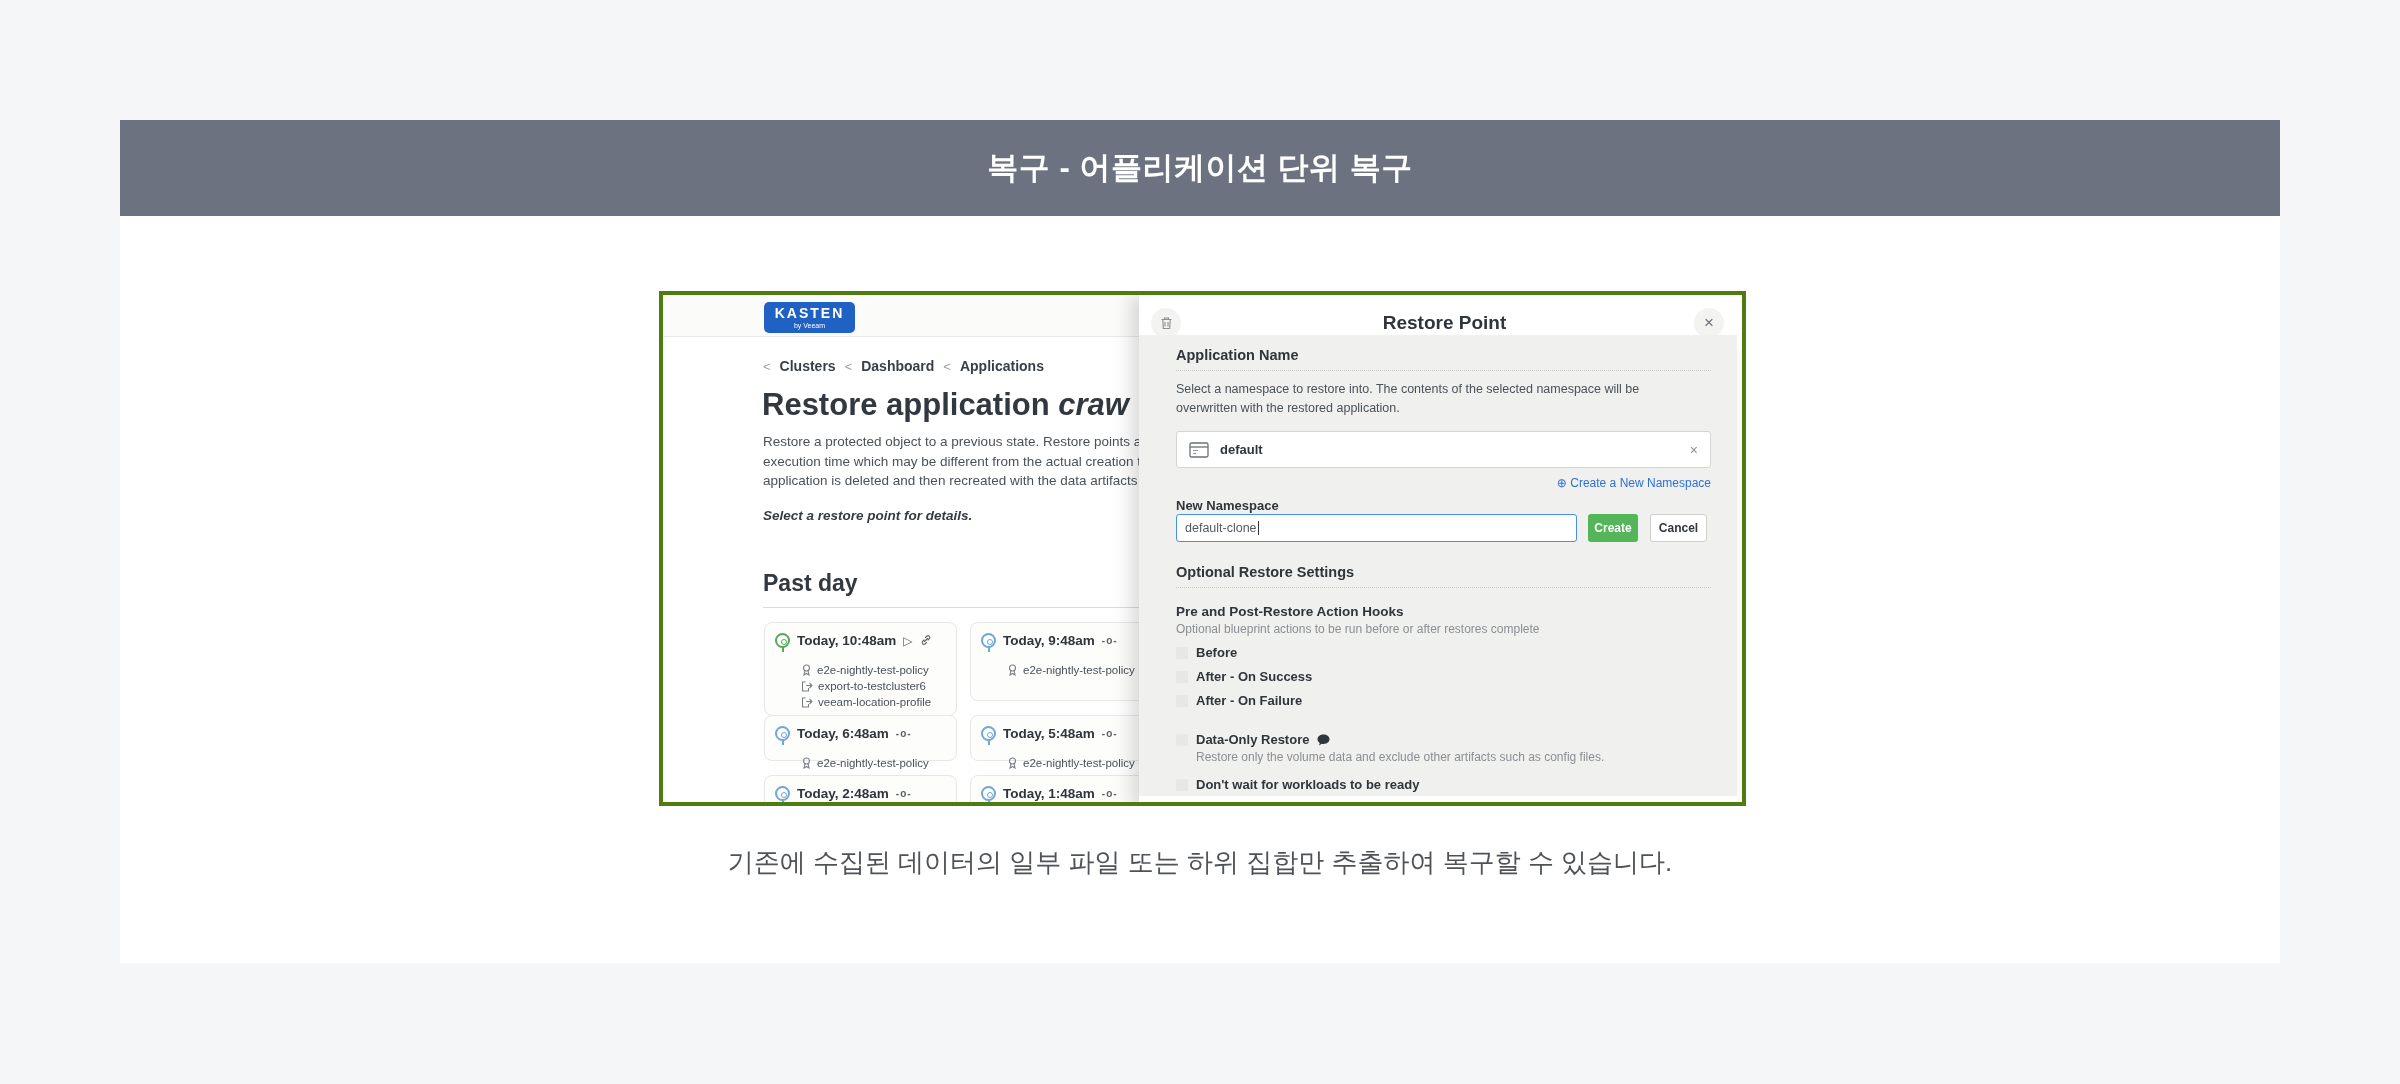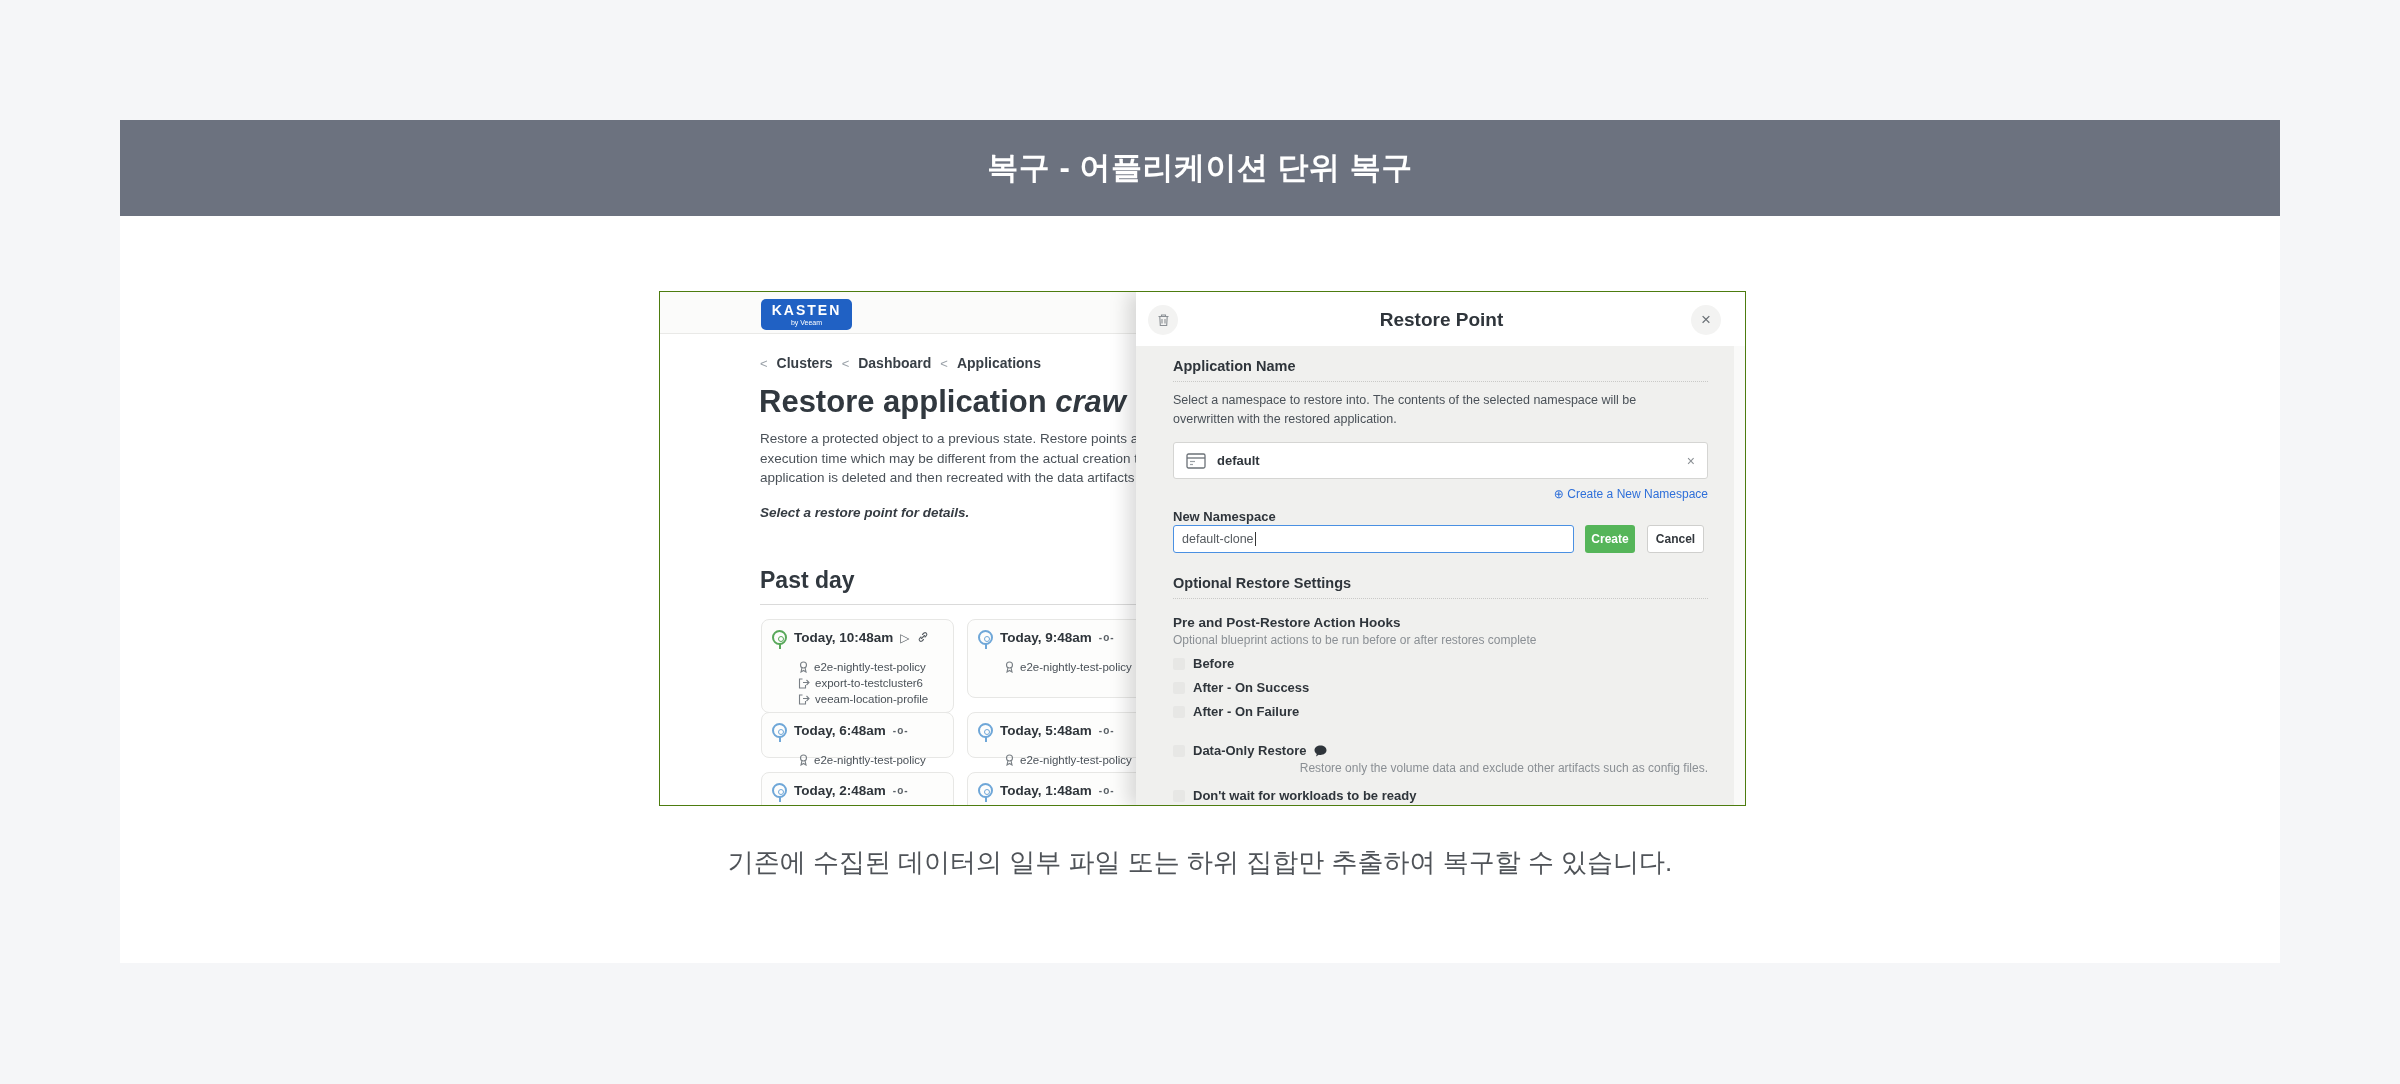--- a/index.html
+++ b/index.html
@@ -7,21 +7,21 @@
   .page { position:relative; width:2400px; height:1084px; background:#f5f6f8; overflow:hidden; }
   .white-card { position:absolute; left:120px; top:120px; width:2160px; height:843px; background:#ffffff; }
   .title-bar { position:absolute; left:120px; top:120px; width:2160px; height:96px; background:#6c727f;
                display:flex; align-items:center; justify-content:center; }
   .title-bar h1 { color:#ffffff; font-size:31px; font-weight:bold; letter-spacing:.5px; }
   .caption { position:absolute; left:120px; top:845px; width:2160px; text-align:center;
              font-size:26px; color:#4f5358; }
 
   
   .shot { position:absolute; left:659px; top:291px; width:1087px; height:515px; background:#ffffff;
-          border:1px solid #4d7c0f; overflow:hidden; }
+          border:4px solid #4d7c0f; overflow:hidden; }
   .shot-topbar { position:absolute; left:0; top:0; width:100%; height:42px; background:#fbfbfa;
                  border-bottom:1px solid #e9e9e7; }
   .logo { position:absolute; left:101px; top:7px; width:91px; height:31px; background:#2061c4;
           border-radius:5px; color:#fff; display:flex; flex-direction:column; align-items:center;
           justify-content:center; line-height:1; }
   .logo .l1 { font-size:14px; font-weight:bold; letter-spacing:2px; }
   .logo .l2 { font-size:7px; margin-top:2px; }
   .crumbs { position:absolute; left:100px; top:63px; font-size:14px; font-weight:bold; color:#383f46;
             display:flex; align-items:center; gap:9px; }
   .crumbs .chev { color:#9aa1a8; font-weight:normal; font-size:13px; }
@@ -51,21 +51,21 @@
   
   .dialog { position:absolute; left:476px; top:0; width:611px; height:515px; background:#ffffff;
             box-shadow:-8px 0 18px rgba(0,0,0,.15); }
   .dlg-header { position:absolute; left:0; top:0; width:100%; height:54px; background:#fff; }
   .dlg-title { position:absolute; left:0; top:17px; width:100%; text-align:center; font-size:19px;
                font-weight:800; color:#2f353b; }
   .icn-circle { position:absolute; width:30px; height:30px; border-radius:50%; background:#f3f3f2;
                 display:flex; align-items:center; justify-content:center; cursor:pointer; }
   .trash-btn { left:12px; top:13px; }
   .close-btn { right:26px; top:13px; font-size:17px; color:#6b7177; }
-  .dlg-body { position:absolute; left:0; top:54px; width:598px; height:461px; background:#f0f0ee;
+  .dlg-body { position:absolute; left:0; top:40px; width:598px; height:461px; background:#f0f0ee;
               padding:12px 26px 0 37px; }
   .scroll-track { position:absolute; right:0; top:54px; width:13px; height:461px; background:#fafaf9; }
   .sec-title { font-size:14.5px; font-weight:800; color:#2f353b; padding-bottom:7px;
                border-bottom:1px dotted #c9c9c7; }
   .sec-desc { margin-top:9px; font-size:12.5px; line-height:19px; color:#4a5158; }
   .ns-select { margin-top:13px; width:535px; height:37px; background:#fff; border:1px solid #d5d5d3;
                border-radius:3px; display:flex; align-items:center; padding:16px 12px; gap:11px; cursor:pointer; }
   .ns-select .ns-name { font-size:13px; font-weight:bold; color:#2f353b; flex:1; }
   .ns-select .x { color:#8a8f94; font-size:14px; }
   .create-link { margin-top:8px; width:535px; text-align:right; font-size:12px; color:#2e6fd9; cursor:pointer; }
@@ -77,21 +77,21 @@
   .btn { height:28px; border-radius:3px; font-size:12px; font-weight:bold; display:flex; align-items:center;
          justify-content:center; cursor:pointer; }
   .btn-create { margin-left:11px; width:50px; background:#55b559; color:#fff; }
   .btn-cancel { margin-left:12px; width:57px; background:#fff; color:#33383d; border:1px solid #cfcfcd; }
   .opt-title { margin-top:22px; }
   .hooks-title { margin-top:16px; font-size:13.5px; font-weight:800; color:#2f353b; }
   .hooks-desc { margin-top:3px; font-size:12px; color:#8a8f94; }
   .chk-row { display:flex; align-items:center; gap:8px; margin-top:9px; }
   .chk { width:12px; height:12px; background:#e7e7e5; border-radius:2px; flex:0 0 auto; cursor:pointer; }
   .chk-label { font-size:13px; font-weight:bold; color:#2f353b; }
-  .sub-desc { margin-left:20px; margin-top:3px; font-size:12px; color:#8a8f94;text-align:right; }
+  .sub-desc { margin-left:20px; margin-top:3px; font-size:12px; color:#8a8f94; }
   .gap-lg { margin-top:24px; }
   .gap-md { margin-top:13px; }
 </style>
 </head>
 <body>
 
 <div class="page">
 
   <div class="white-card"></div>
 

